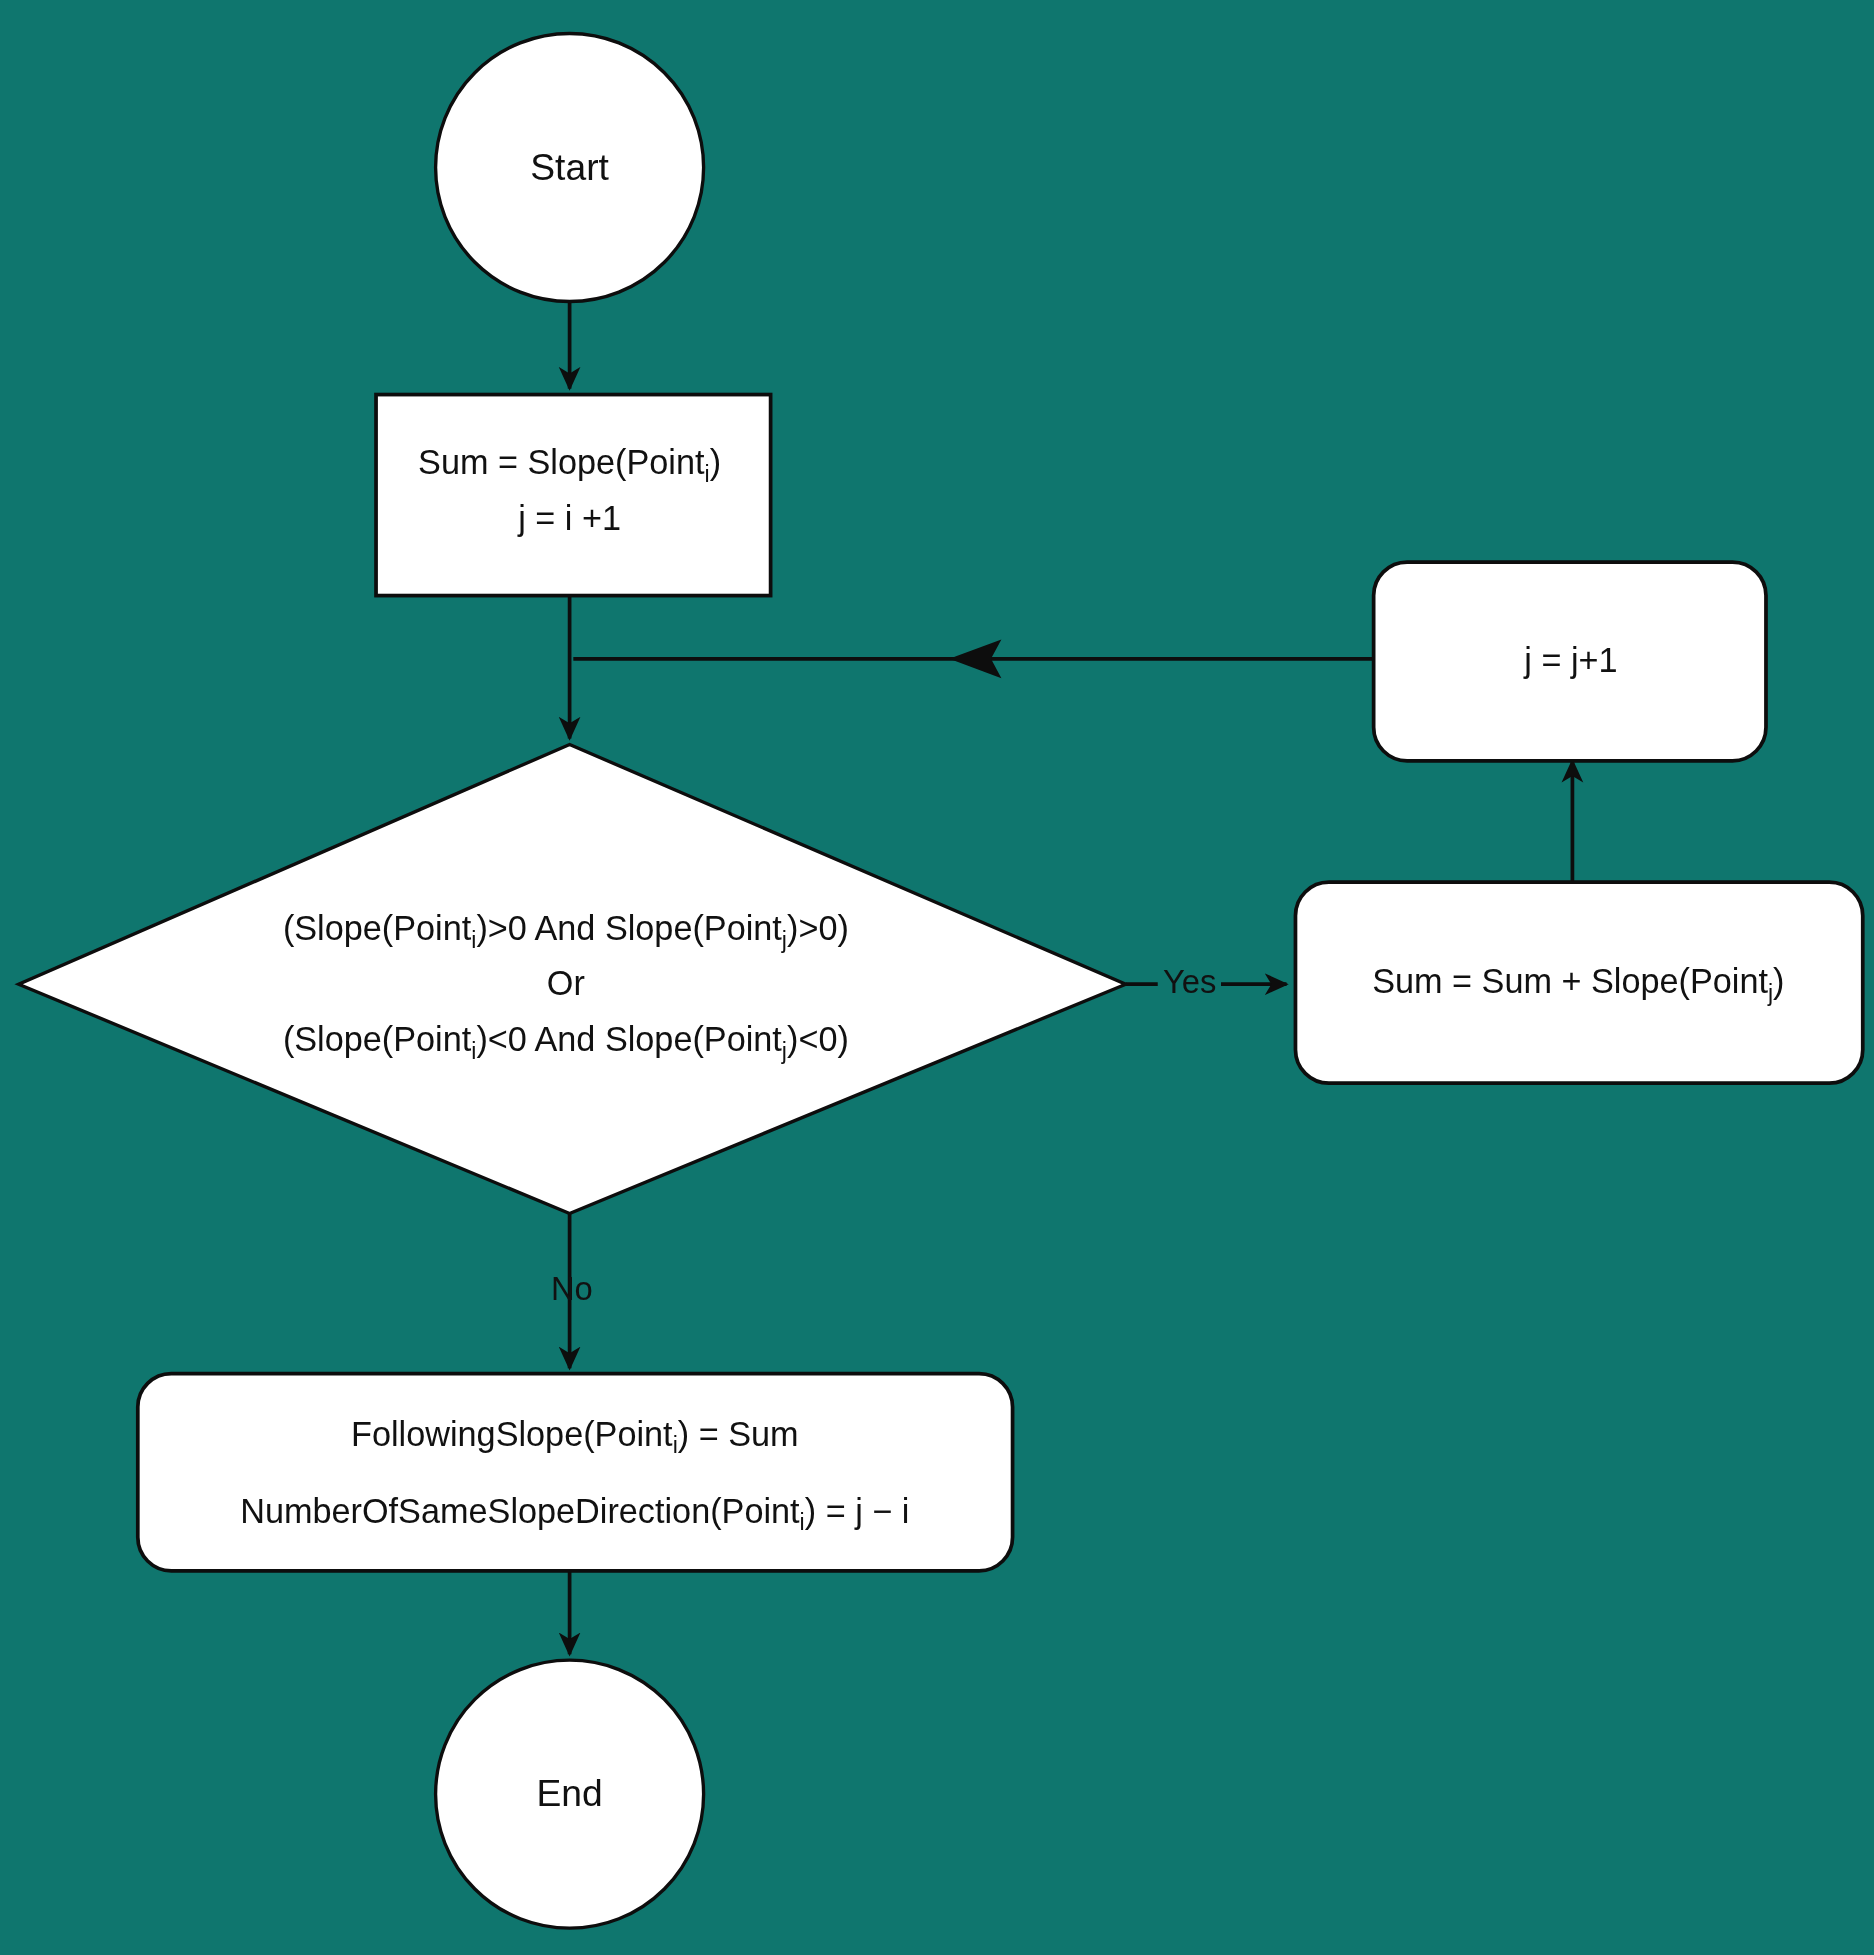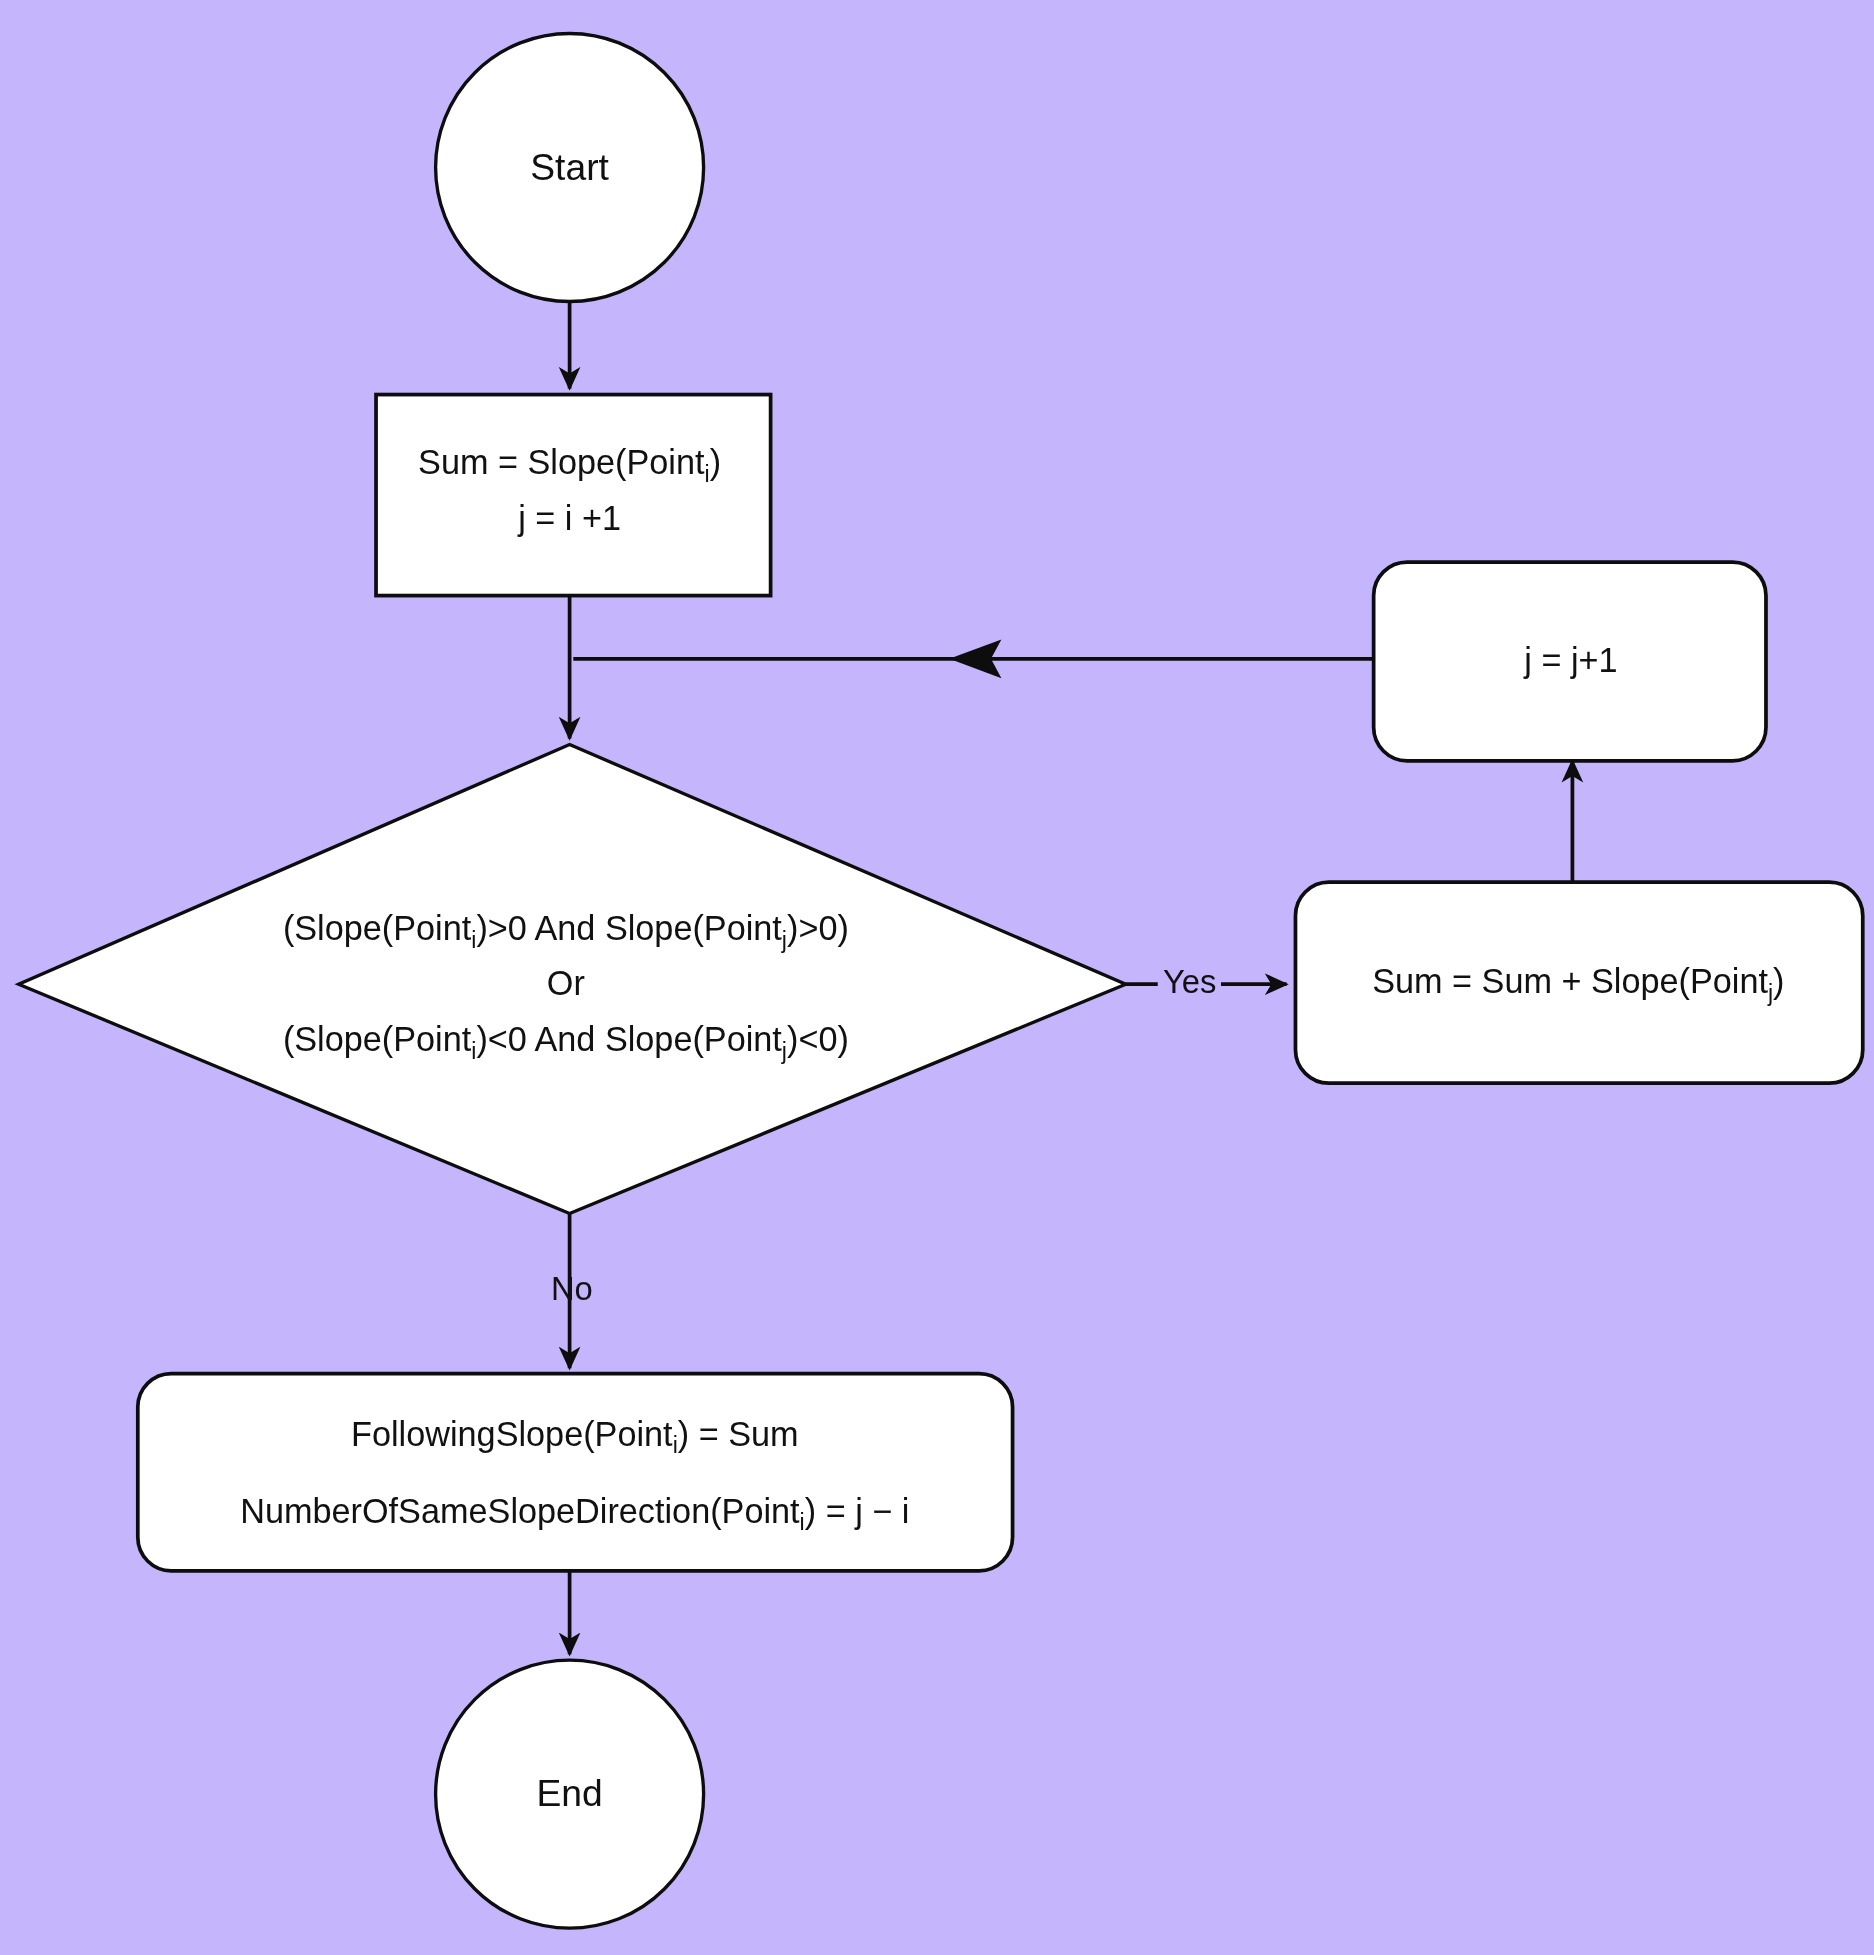--- a/index.html
+++ b/index.html
@@ -9,21 +9,21 @@
   }
   body {
     width: 1874px;
     height: 1955px;
     font-family: "Liberation Sans", sans-serif;
   }
   #flowchart-root {
     position: relative;
     width: 1874px;
     height: 1955px;
-    background: #c4b5fd;
+    background: #0f766e;
   }
   svg.fc {
     display: block;
     width: 1874px;
     height: 1955px;
   }
   .node-shape {
     fill: #ffffff;
     stroke: #0d0d0d;
     stroke-width: 5;

